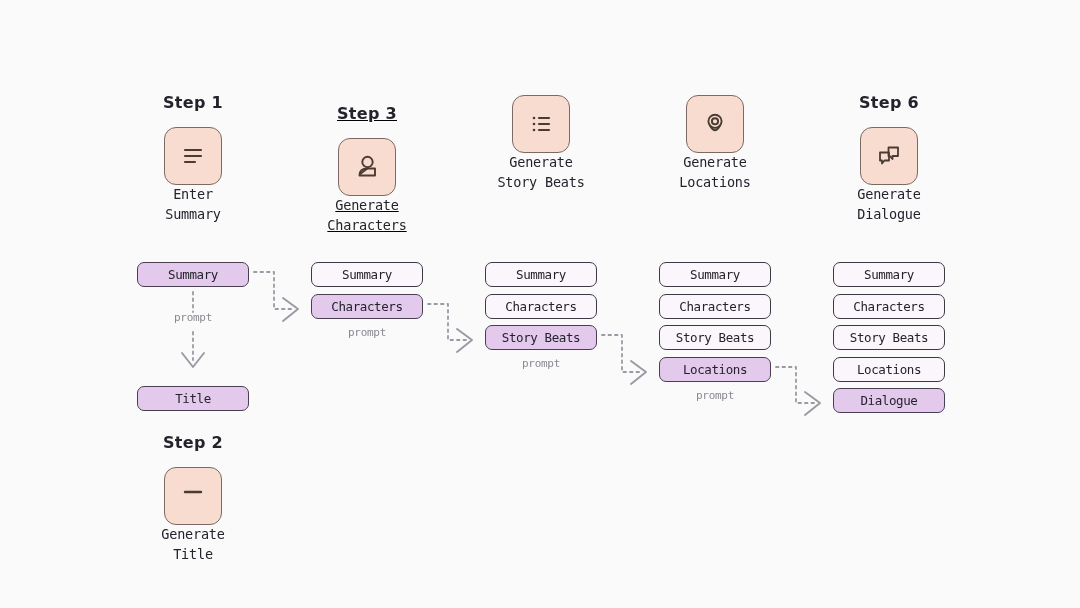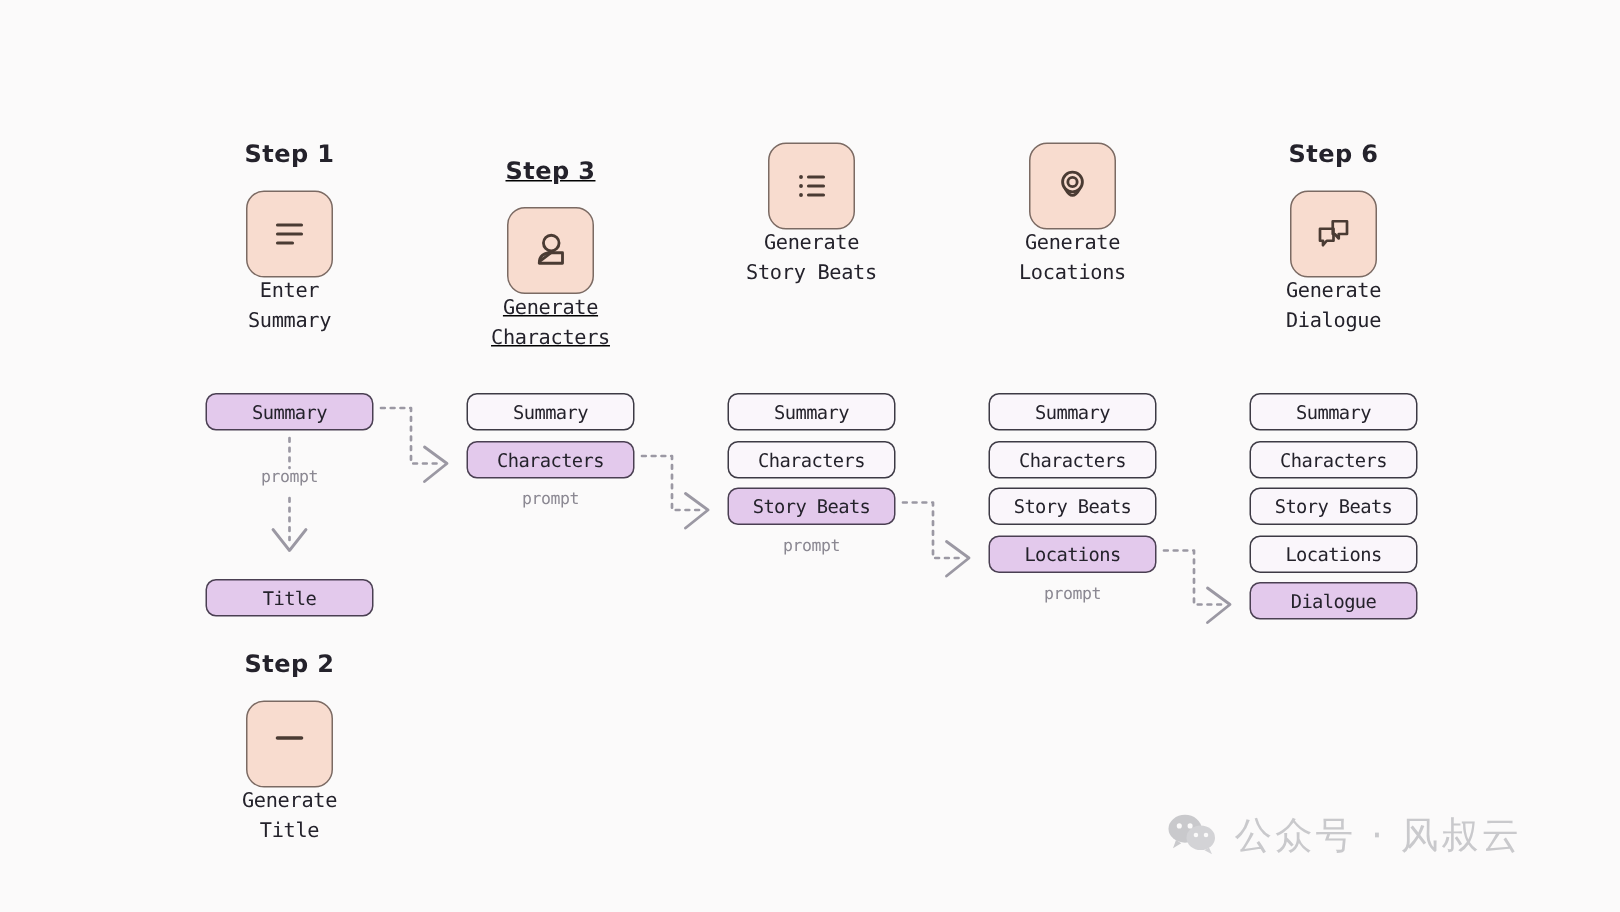--- a/index.html
+++ b/index.html
@@ -272,27 +272,14 @@
   </div>
 
   <div class="stack" style="left:833px; top:262px;">
     <div class="pill">Summary</div>
     <div class="pill">Characters</div>
     <div class="pill">Story Beats</div>
     <div class="pill">Locations</div>
     <div class="pill active">Dialogue</div>
   </div>
 
-  <div class="watermark">
-    <svg width="34" height="30" viewBox="0 0 34 30">
-      <ellipse cx="12" cy="11.5" rx="11" ry="9.3" fill="#c9c9cc"></ellipse>
-      <path d="M6 19 L4 24.5 L9.5 21.2 Z" fill="#c9c9cc"></path>
-      <ellipse cx="22.5" cy="17.5" rx="9.5" ry="8.2" fill="#d3d3d6"></ellipse>
-      <path d="M28 24 L30 28.5 L25 25.8 Z" fill="#d3d3d6"></path>
-      <circle cx="8.2" cy="9.6" r="1.7" fill="#fbfafa"></circle>
-      <circle cx="15.4" cy="9.6" r="1.7" fill="#fbfafa"></circle>
-      <circle cx="19.3" cy="15.6" r="1.5" fill="#fbfafa"></circle>
-      <circle cx="26" cy="15.6" r="1.5" fill="#fbfafa"></circle>
-    </svg>
-    <div class="watermark-text">公众号 · 风叔云</div>
-  </div>
 
 </div>
 
 </body></html>

